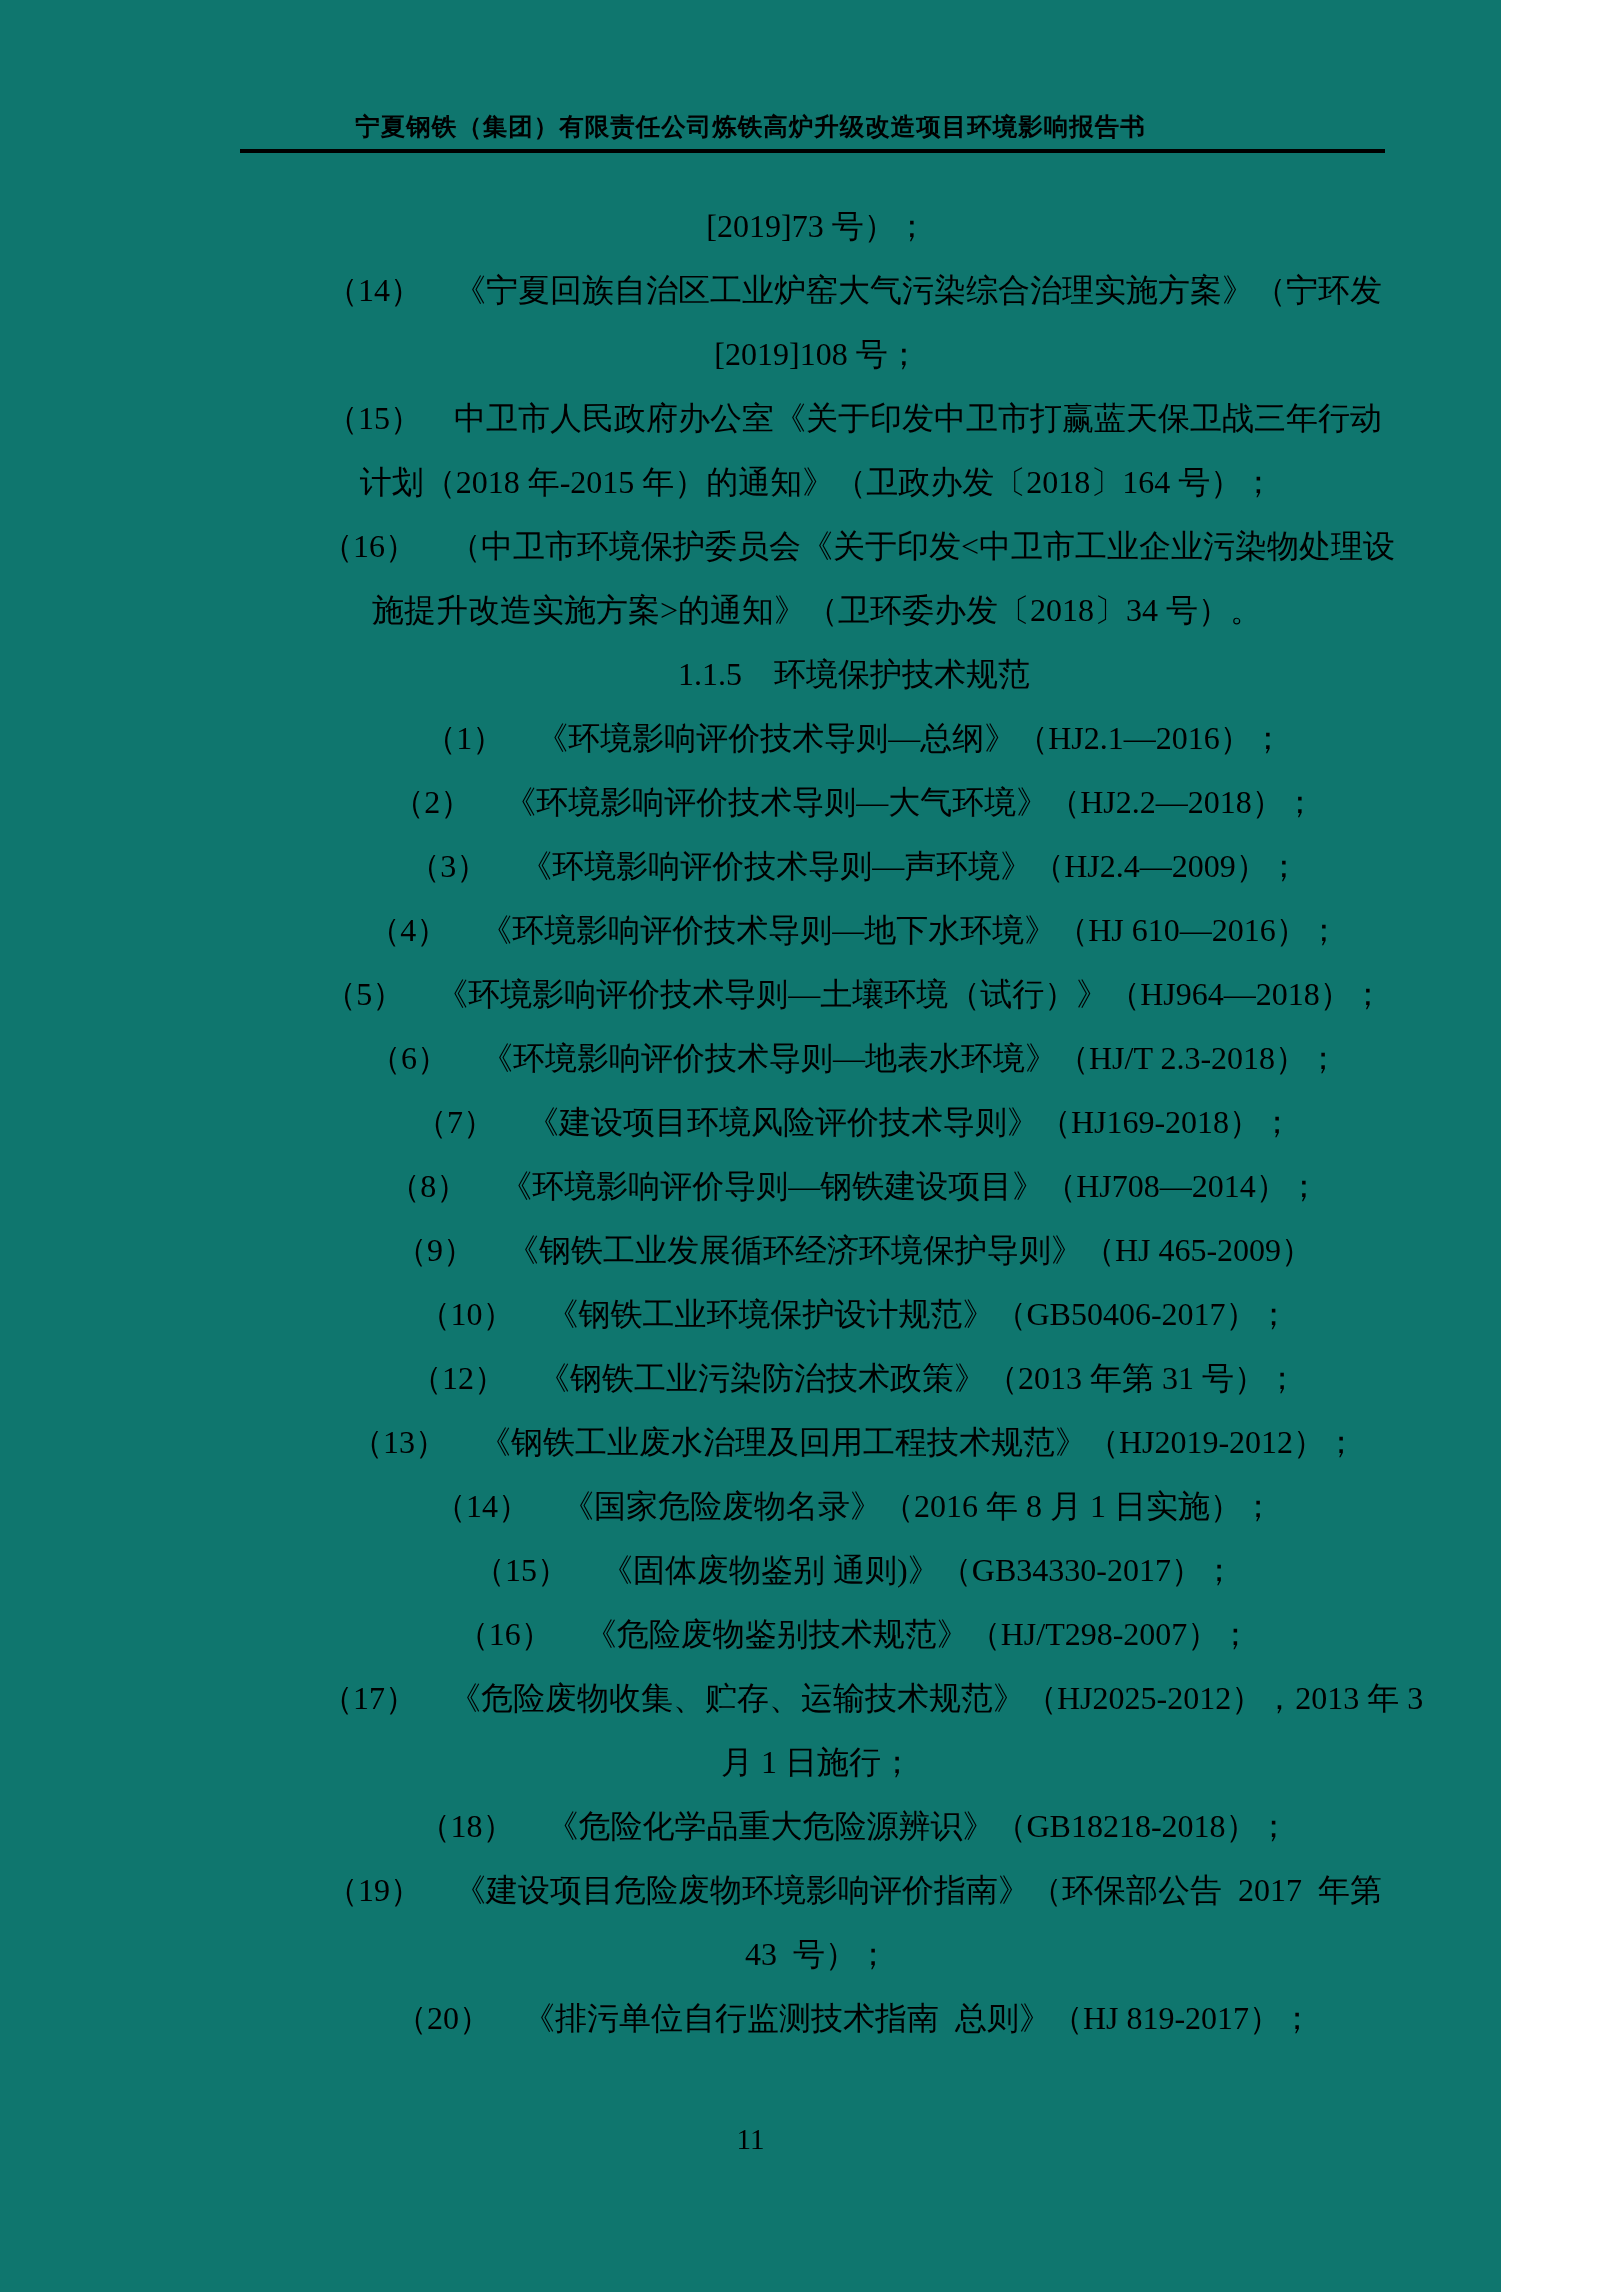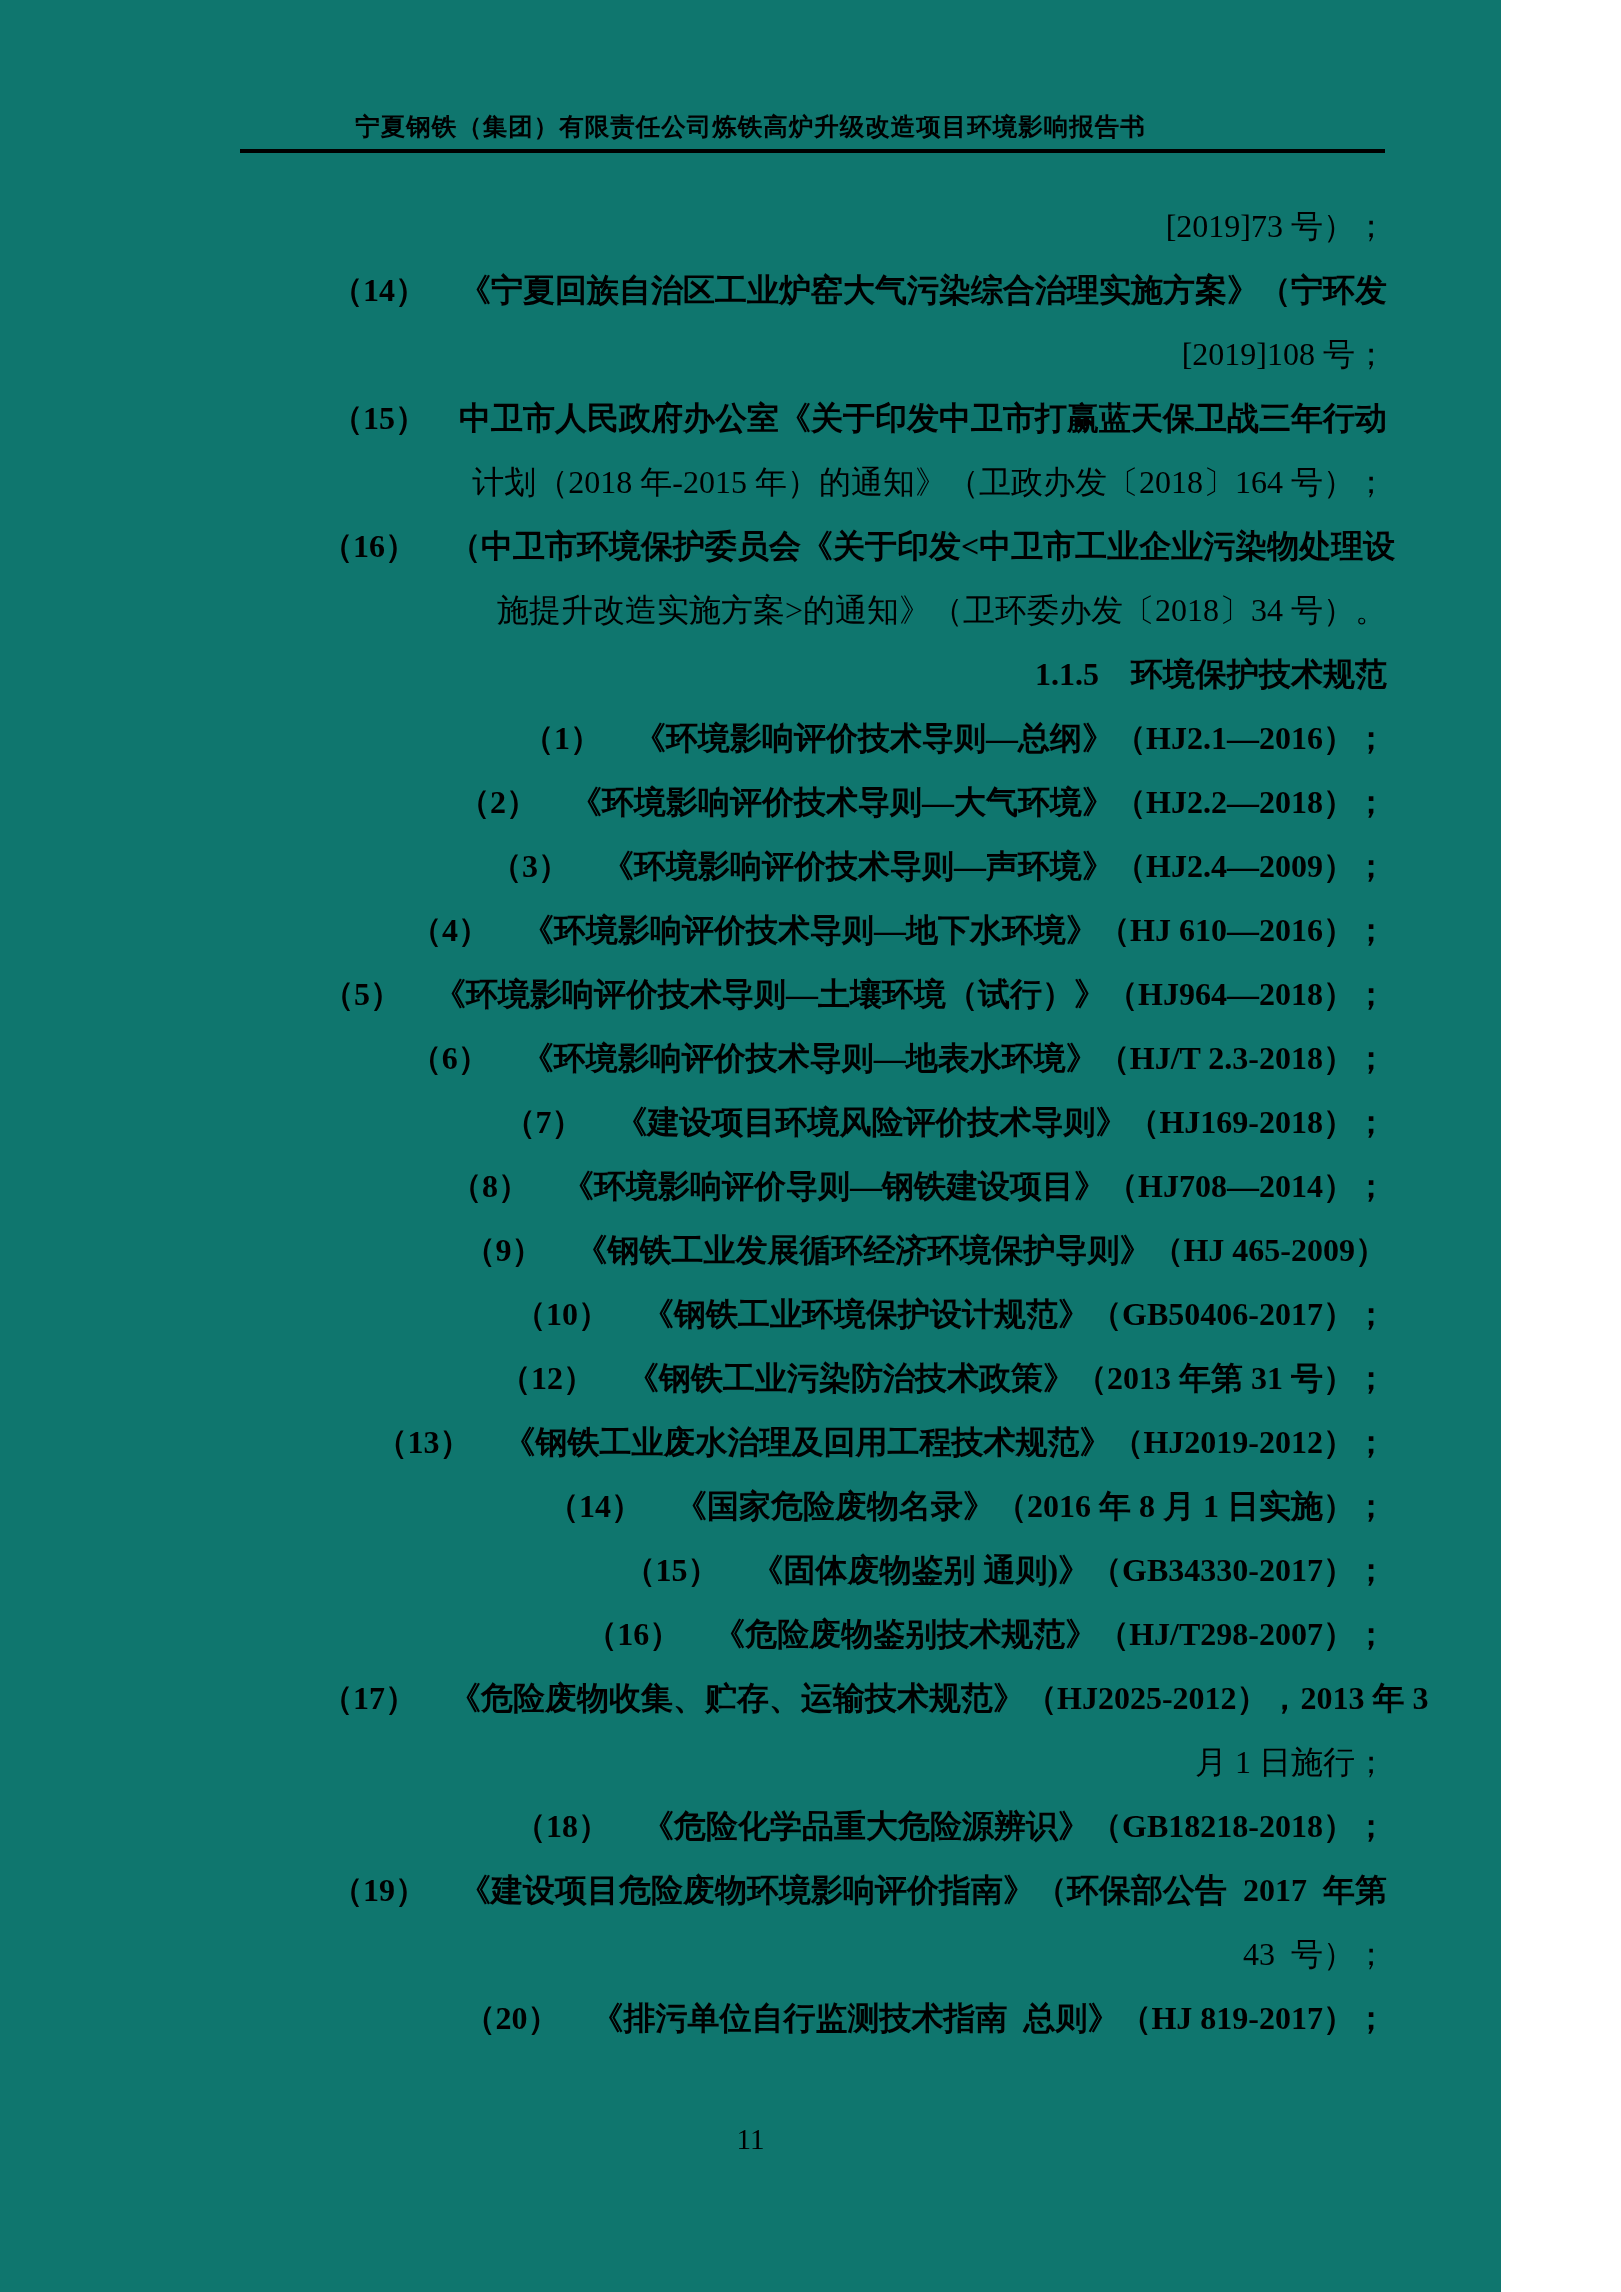--- a/index.html
+++ b/index.html
@@ -40,25 +40,24 @@
     position: absolute;
     top: 194px;
     left: 247px;
     width: 1140px;
   }
   .line {
     height: 64px;
     line-height: 64px;
     font-size: 32px;
     white-space: pre;
-    text-align: right;
+    text-align: center;
   }
   .line.indent {
     text-indent: 74px;
-    font-weight: bold;
   }
   .footer {
     position: absolute;
     top: 2123px;
     left: 0;
     right: 0;
     text-align: center;
     font-size: 29px;
     line-height: 33px;
     font-weight: normal;

